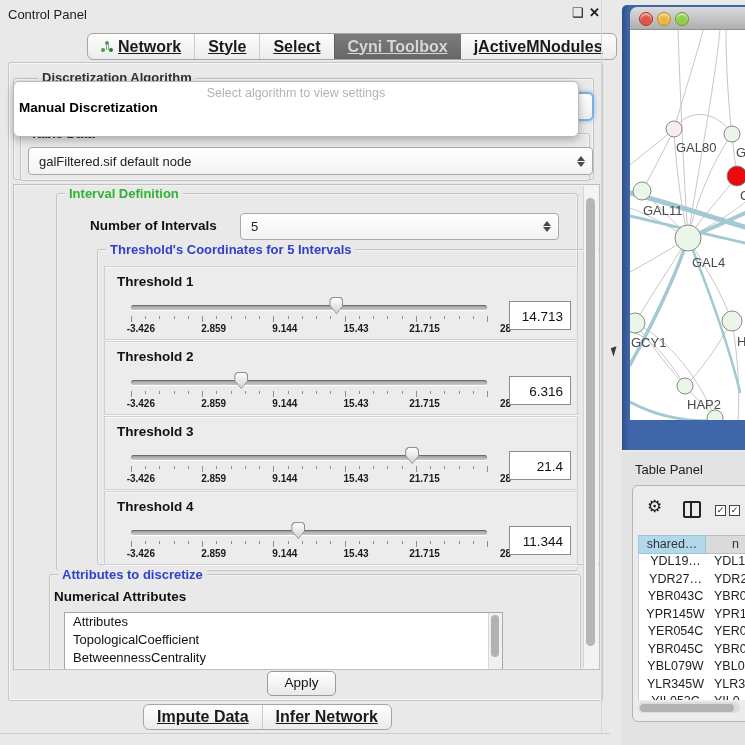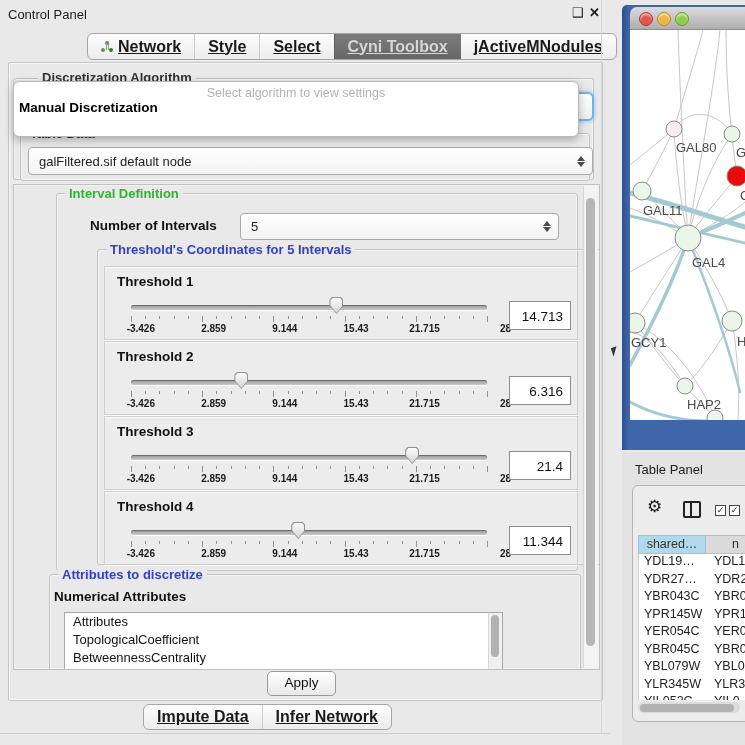--- a/index.html
+++ b/index.html
@@ -110,21 +110,21 @@
   .chk{position:absolute;top:19px;width:9px;height:9px;border:1.5px solid #444;background:#fff;
        font-size:9px;line-height:9px;text-align:center;color:#222;}
   .tp-table{position:absolute;left:5px;top:49px;width:130px;}
   .tp-head{display:flex;height:19px;}
   .tp-head .c1{width:68px;background:#b2d9eb;border:1px solid #9fc3d4;box-sizing:border-box;
        font-size:12.5px;color:#333;text-align:center;line-height:17px;}
   .tp-head .c2{width:60px;background:#dadada;border:1px solid #bcbcbc;border-left:none;box-sizing:border-box;
        font-size:12.5px;color:#333;text-align:center;line-height:17px;}
   .tp-rows{background:#fff;height:146px;overflow:hidden;border-left:1px solid #cfcfcf;}
   .tp-row{display:flex;height:17.5px;font-size:12.5px;color:#222;}
-  .tp-row .c1{width:68px;padding-left:5px;box-sizing:border-box;}
+  .tp-row .c1{width:68px;padding-left:5px;box-sizing:border-box;text-align:center;}
   .tp-row .c2{width:60px;padding-left:7px;box-sizing:border-box;}
   .hscroll{position:absolute;left:5px;top:216px;width:102px;height:11px;background:#dcdcdc;border-radius:6px;}
   .hscroll .thumb{position:absolute;left:2px;top:1.5px;width:94px;height:8px;background:#b2b2b2;border-radius:5px;}
 
   .cursor{position:absolute;left:612px;top:347px;width:0;height:0;
           border-left:6px solid #3a3a3a;border-bottom:9px solid transparent;transform:rotate(-18deg);}
 </style>
 </head>
 <body>
 

